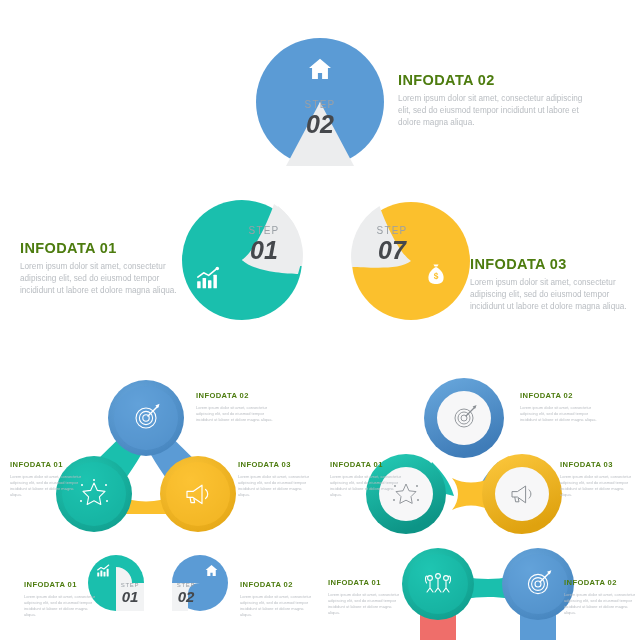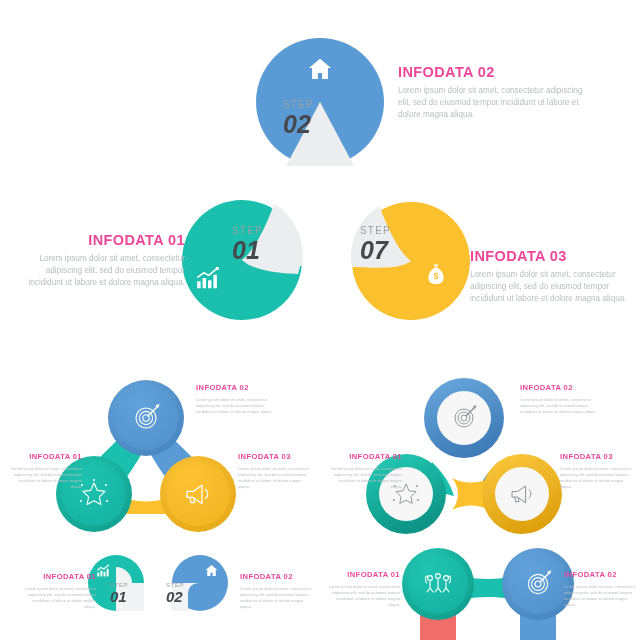--- a/index.html
+++ b/index.html
@@ -21,48 +21,48 @@
     width: 640px;
     height: 640px;
   }
 
   
   .txt {
     position: absolute;
   }
   .txt .title {
     font-weight: bold;
-    color: #ec4899;
+    color: #4d7c0f;
     letter-spacing: 0.4px;
-    margin: 0 0 5px 0;
+    margin: 8px 0 5px 0;
     white-space: nowrap;
   }
   .txt .body {
     color: #b9bdc2;
     margin: 0;
     line-height: 1.45;
   }
   .txt.align-left  { text-align: left; }
-  .txt.align-right { text-align: right; }
+  .txt.align-right { }
 
   
   .size-lg .title { font-size: 14.5px; }
   .size-lg .body  { font-size: 8.2px; }
 
   .size-sm .title { font-size: 7.6px; }
   .size-sm .body  { font-size: 4.0px; line-height: 1.5; }
 
   
   .pie-wrap {
     position: absolute;
   }
   .pie-wrap svg { display: block; overflow: visible; }
   .step-label {
     position: absolute;
-    text-align: left;
+    text-align: center;
     color: #8a8f94;
     pointer-events: none;
   }
   .step-label .word {
     display: block;
     font-size: 10px;
     letter-spacing: 1.2px;
     color: #9aa0a6;
     line-height: 1;
   }

